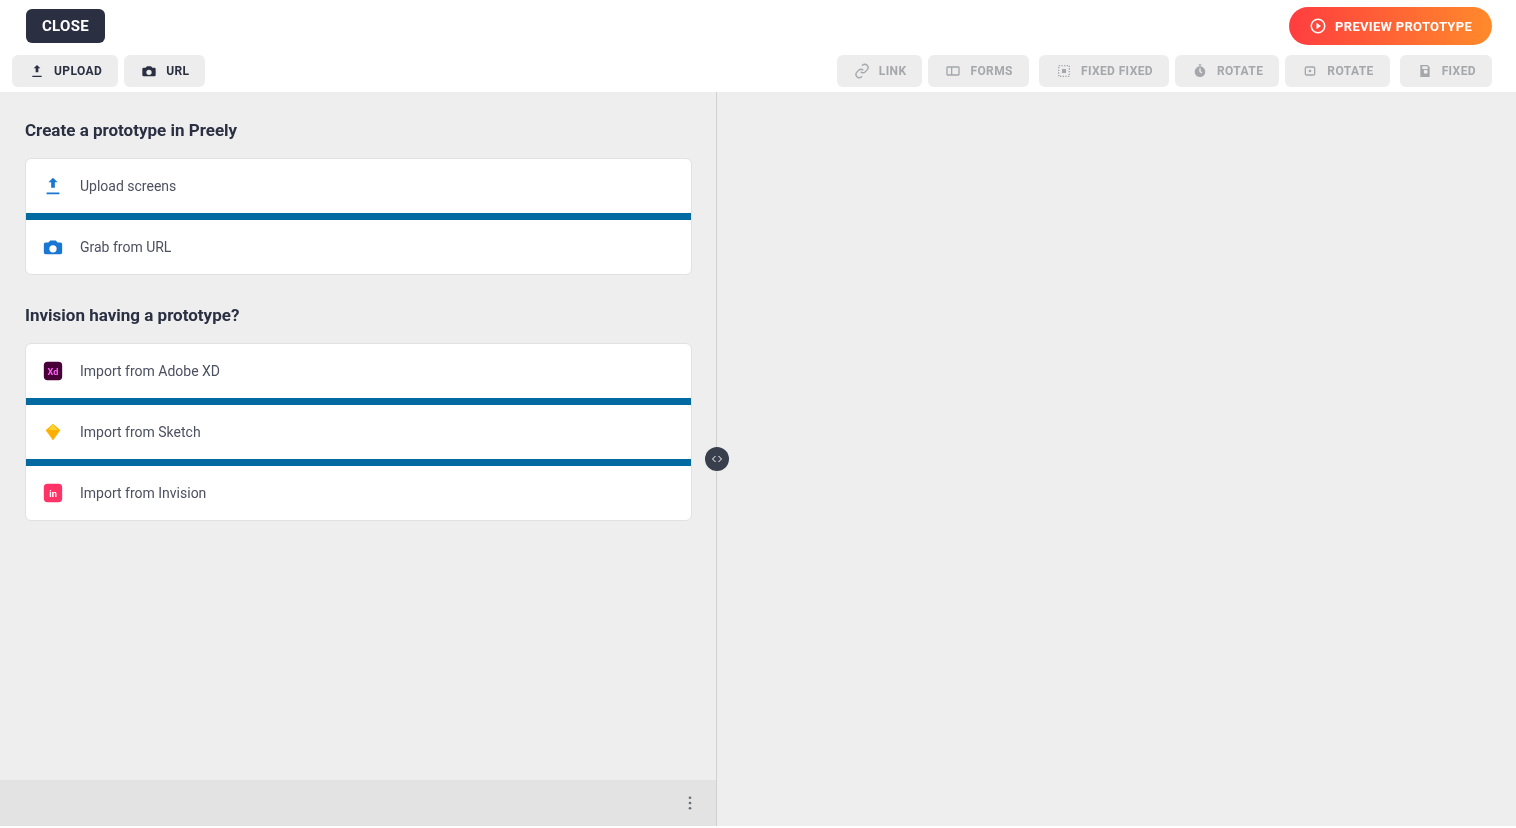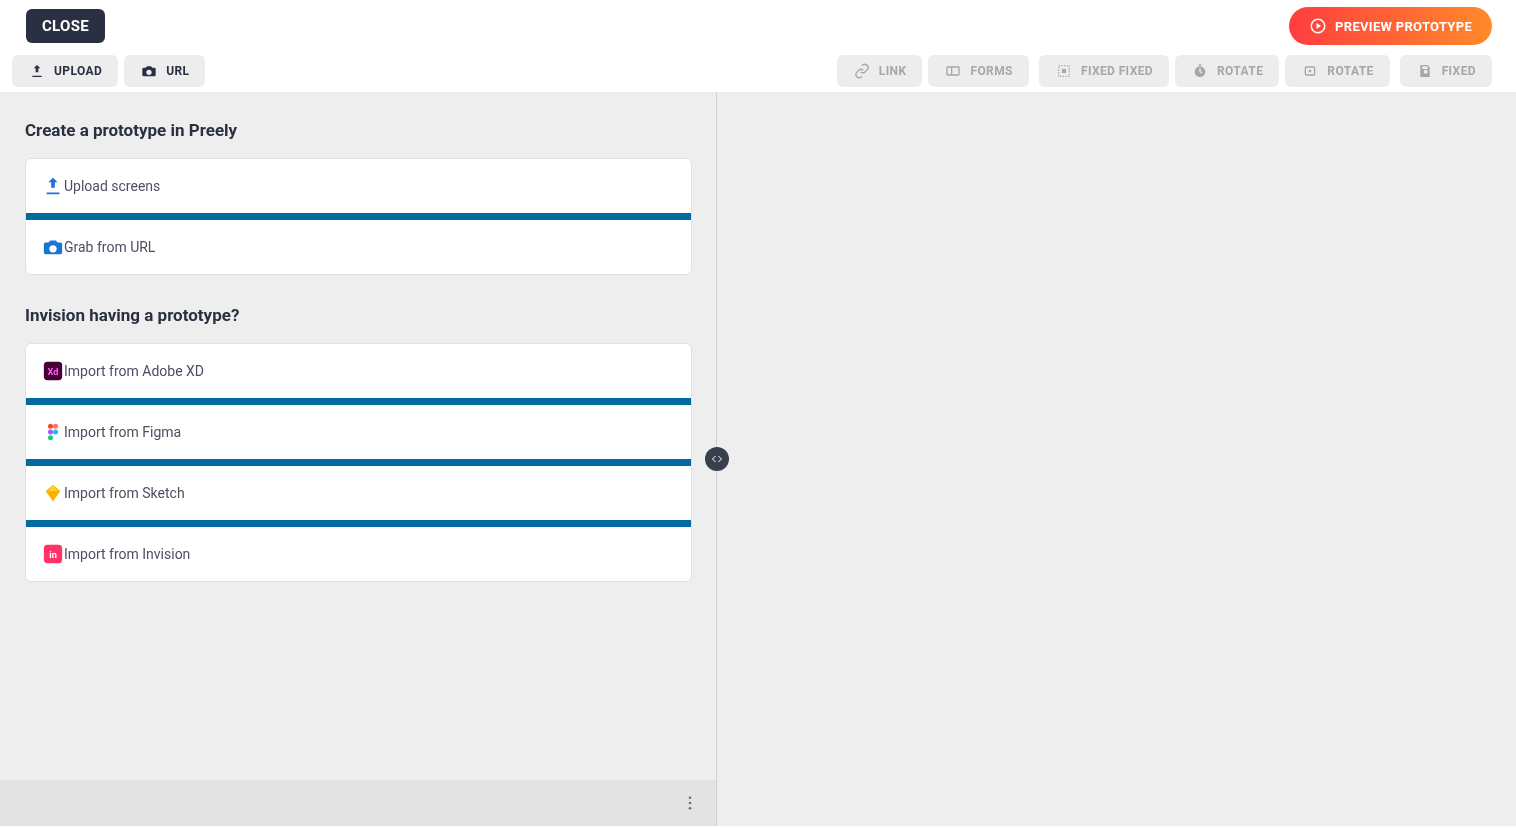--- a/index.html
+++ b/index.html
@@ -18,21 +18,21 @@
     .tool-btn.disabled { color:#a5a7ab; cursor:not-allowed; }
     .tool-btn svg { width:18px; height:16px; }
 
     .main { position:relative; display:flex; height:calc(100% - 94px); }
     .left-panel { width:717px; height:100%; background:#eeeeee; padding:28px 24px 0 25px; border-right:1px solid #d0d0d0; display:flex; flex-direction:column; }
     .right-panel { flex:1; height:100%; background:#eeeeee; }
 
     .section-title { color:#2a3042; font-size:17px; font-weight:700; margin-bottom:18px; }
 
     .card-list { background:#fff; border:1px solid #e1e1e1; border-radius:6px; margin-bottom:30px; }
-    .card-item { display:flex; align-items:center; gap:0; padding:16px 16px; cursor:pointer; }
+    .card-item { display:flex; align-items:center; gap:16px; padding:16px 16px; cursor:pointer; }
     .card-item + .card-item { border-top:7px solid #0369a1; }
     .card-item .icon-box { width:22px; height:22px; display:flex; align-items:center; justify-content:center; }
     .card-item .label { color:#4c5060; font-size:14px; }
 
     .splitter { position:absolute; top:50%; left:717px; transform:translate(-50%,-50%); width:24px; height:24px; border-radius:50%; background:#3a3f4d; display:flex; align-items:center; justify-content:center; cursor:pointer; }
     .splitter svg { width:12px; height:12px; }
 
     .content-area { flex:1; }
     .bottom-strip { height:46px; background:#e3e3e3; margin:0 -24px 0 -25px; display:flex; align-items:center; justify-content:flex-end; padding:0 14px; }
     .dots-btn { width:24px; height:24px; display:flex; align-items:center; justify-content:center; cursor:pointer; color:#6a6d74; background:none; border:none; }
@@ -149,32 +149,20 @@
           <span class="icon-box">
             <svg viewBox="0 0 24 24" width="22" height="22">
                 <rect x="2" y="2" width="20" height="20" rx="4" fill="#470137"></rect>
                 <text x="12" y="16" text-anchor="middle" font-size="10" font-weight="bold" fill="#ff61f6">Xd</text>
               </svg>
           </span>
           <span class="label">Import from Adobe XD</span>
         </div>
         <div class="card-item">
           <span class="icon-box">
-            <svg viewBox="0 0 24 24" width="20" height="20">
-                <circle cx="9" cy="5" r="3" fill="#f24e1e"></circle>
-                <circle cx="15" cy="5" r="3" fill="#ff7262"></circle>
-                <circle cx="9" cy="12" r="3" fill="#a259ff"></circle>
-                <circle cx="15" cy="12" r="3" fill="#1abcfe"></circle>
-                <circle cx="9" cy="19" r="3" fill="#0acf83"></circle>
-              </svg>
-          </span>
-          <span class="label">Import from Figma</span>
-        </div>
-        <div class="card-item">
-          <span class="icon-box">
             <svg viewBox="0 0 24 24" width="22" height="22">
                 <path d="M12 3l8 7-8 11L4 10l8-7z" fill="#fdb300"></path>
                 <path d="M12 3L7 10h10L12 3z" fill="#fdd231"></path>
                 <path d="M7 10l5 11 5-11H7z" fill="#fdad00"></path>
               </svg>
           </span>
           <span class="label">Import from Sketch</span>
         </div>
         <div class="card-item">
           <span class="icon-box">

